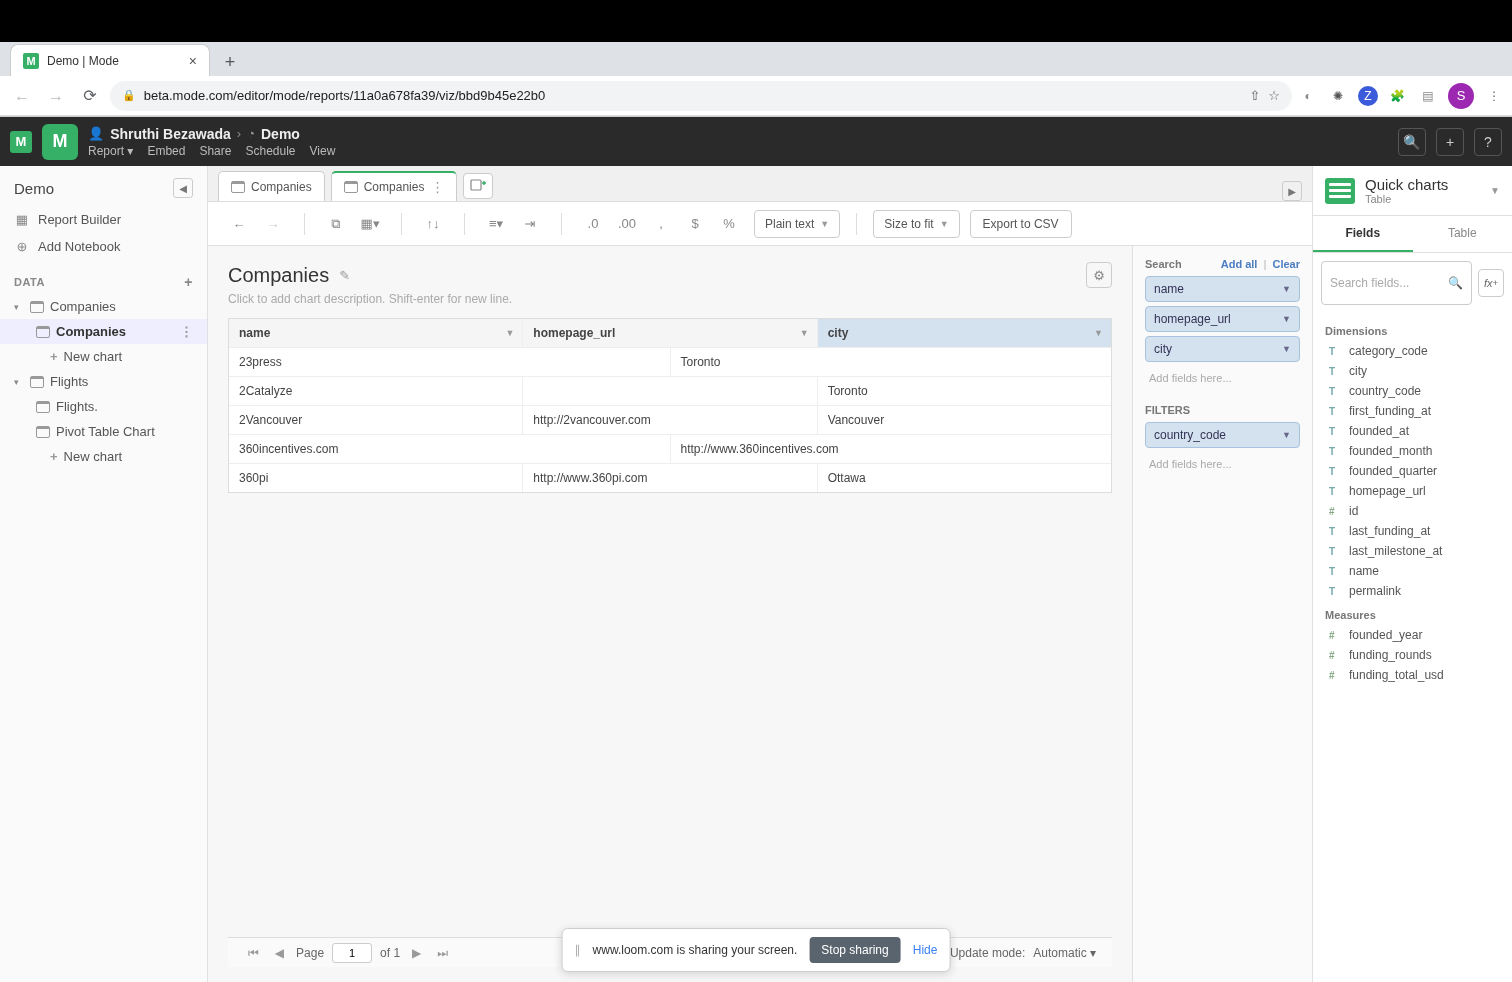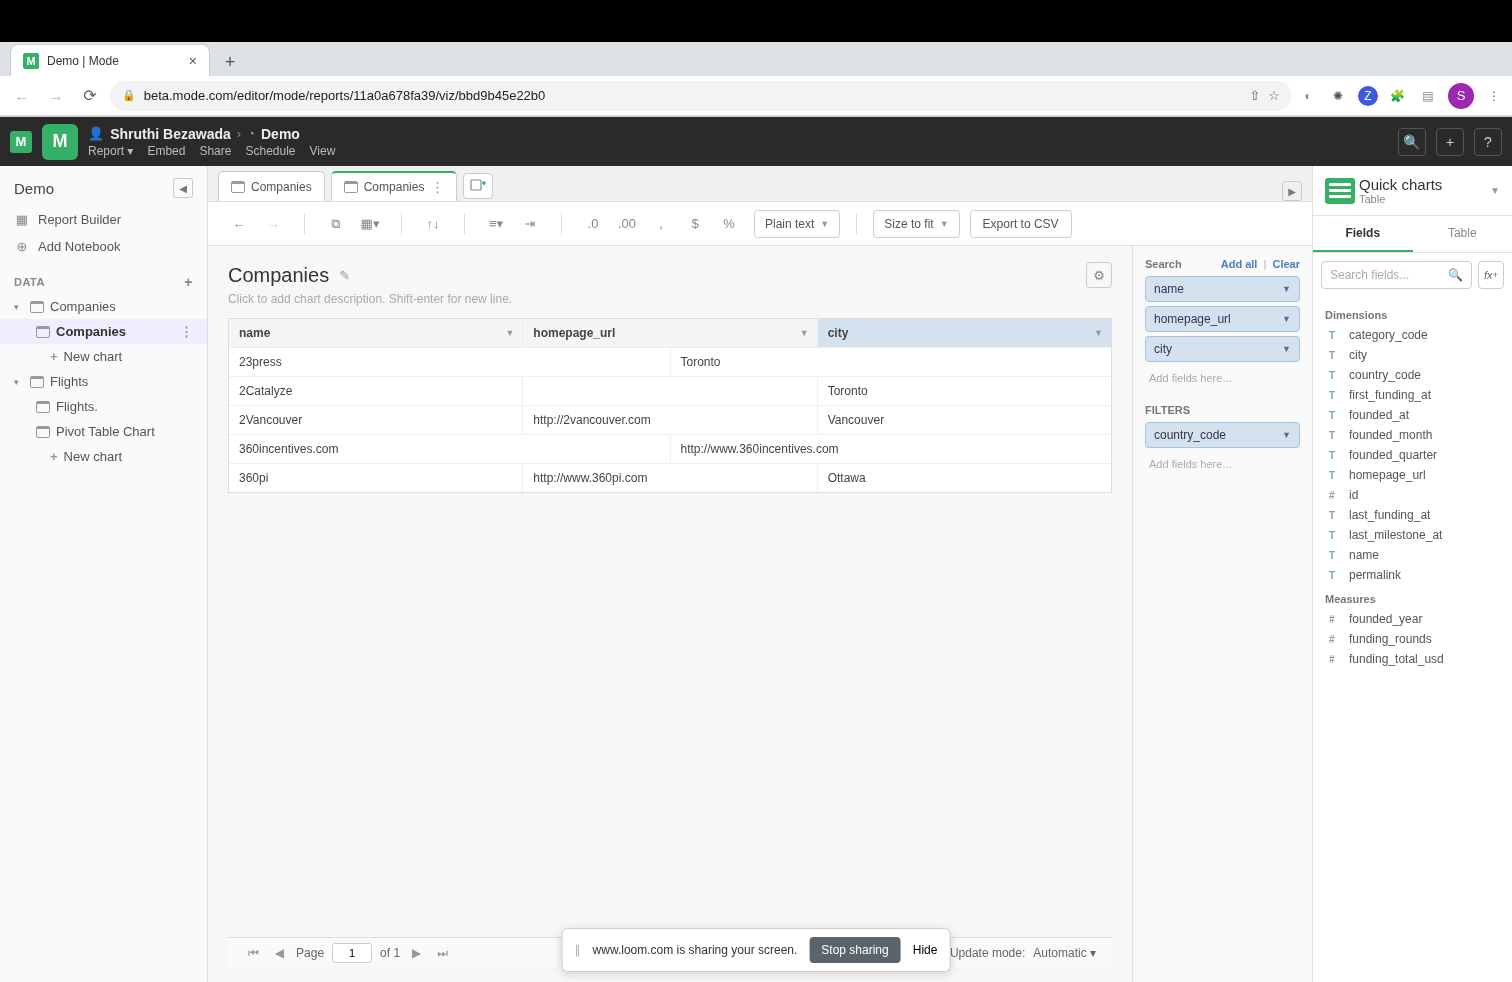--- a/index.html
+++ b/index.html
@@ -98,48 +98,48 @@
 .cfg-sec-title { font-size: 11px; font-weight: 600; color: #777; margin-bottom: 6px; display: flex; justify-content: space-between; }
 .cfg-links { display: flex; gap: 6px; font-size: 11px; }
 .cfg-link { color: #4a7cbf; cursor: pointer; }
 .pill { background: #d4e2f0; border: 1px solid #a8c2de; border-radius: 4px; padding: 5px 8px; font-size: 12px; color: #335; margin-bottom: 4px; display: flex; justify-content: space-between; align-items: center; cursor: move; }
 .pill .caret-d { font-size: 9px; color: #668; }
 .dropzone { font-size: 11px; color: #aaa; padding: 6px 4px; }
 .cfg-sec { margin-bottom: 14px; }
 
 
 .right-panel { width: 200px; background: #fff; border-left: 1px solid #e0e0e0; display: flex; flex-direction: column; }
-.qc-header { padding: 10px 12px; border-bottom: 1px solid #e0e0e0; display: flex; align-items: center; gap: 4px; }
+.qc-header { padding: 10px 12px; border-bottom: 1px solid #e0e0e0; display: flex; align-items: center; gap: 10px; }
 .qc-icon { width: 30px; height: 26px; background: #37b067; border-radius: 3px; display: flex; flex-direction: column; justify-content: space-around; padding: 4px; }
 .qc-icon-bar { height: 3px; background: #fff; border-radius: 1px; }
 .qc-title { font-size: 15px; font-weight: 500; color: #333; }
 .qc-sub { font-size: 11px; color: #888; }
 .qc-caret { margin-left: auto; color: #999; font-size: 10px; }
 .rp-tabs { display: flex; border-bottom: 1px solid #e0e0e0; justify-content: center; }
 .rp-tab { flex: 1; text-align: center; padding: 10px 0; font-size: 12px; color: #888; cursor: pointer; }
 .rp-tab.active { color: #333; border-bottom: 2px solid #37b067; font-weight: 600; }
 .search-row { padding: 8px; display: flex; gap: 6px; align-items: center; }
-.search-field { flex: 1; height: 28px; border: 1px solid #ccc; border-radius: 4px; padding: 0 8px; font-size: 12px; display: flex; align-items: center; justify-content: space-between; color: #aaa; }
+.search-field { flex: 1; height: 44px; border: 1px solid #ccc; border-radius: 4px; padding: 0 8px; font-size: 12px; display: flex; align-items: center; justify-content: space-between; color: #aaa; }
 .fx-btn { width: 26px; height: 28px; border: 1px solid #ccc; border-radius: 4px; display: flex; align-items: center; justify-content: center; font-size: 11px; font-style: italic; color: #666; cursor: pointer; }
 .fields-list { padding: 4px 12px 12px; overflow-y: auto; flex: 1; }
 .field-group { font-size: 11px; font-weight: 600; color: #777; margin: 8px 0 4px; }
 .field-item { display: flex; align-items: center; gap: 6px; padding: 3px 4px; font-size: 12px; color: #555; cursor: grab; }
 .field-type { font-size: 10px; font-weight: bold; width: 14px; }
 .ft-text { color: #7aa; }
 .ft-num { color: #8a8; }
 
 
 .status-bar { height: 30px; border-top: 1px solid #ddd; background: #fafafa; display: flex; align-items: center; padding: 0 16px; font-size: 12px; color: #666; gap: 8px; }
 .pager-btn { color: #999; cursor: pointer; padding: 0 4px; }
 .page-input { width: 40px; height: 20px; border: 1px solid #ccc; border-radius: 3px; text-align: center; font-size: 11px; }
 
 
 .share-banner { position: fixed; bottom: 10px; left: 50%; transform: translateX(-50%); background: #fff; border: 1px solid #ccc; border-radius: 6px; box-shadow: 0 2px 10px rgba(0,0,0,0.15); padding: 8px 12px; display: flex; align-items: center; gap: 12px; font-size: 12px; }
 .stop-btn { background: #5a646e; color: #fff; border: none; padding: 6px 12px; border-radius: 4px; cursor: pointer; font-size: 12px; }
-.hide-btn { color: #000000; cursor: pointer; }
+.hide-btn { color: #3b82f6; cursor: pointer; }
 
 svg { display: block; }
 </style>
 </head>
 <body>
 
 <div class="letterbox"></div>
 
 <div class="browser-chrome">
   <div class="tab-strip">

